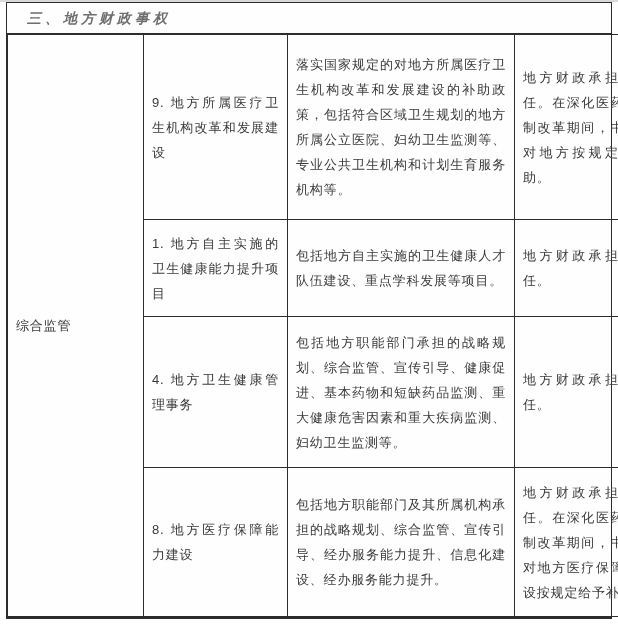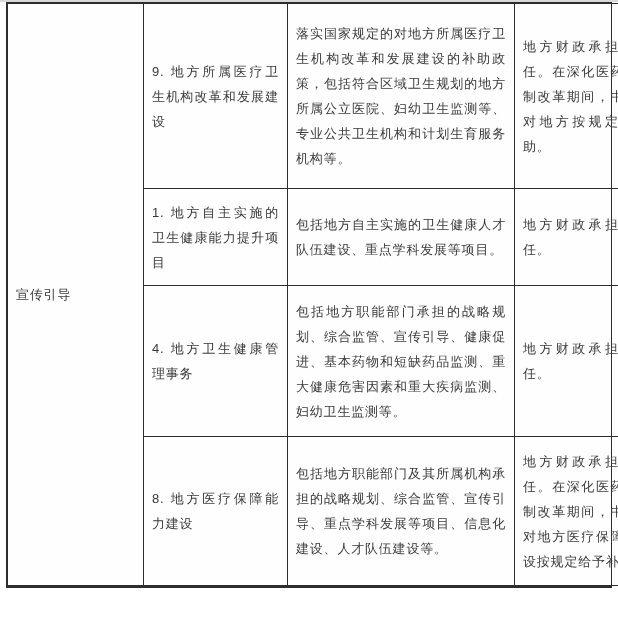--- a/index.html
+++ b/index.html
@@ -65,39 +65,40 @@
   tr.r3 { height: 151px; }
   tr.r4 { height: 149px; }
 </style>
 </head>
 <body>
 
 <div class="top-strip"></div>
 
 <div class="doc-box">
 
+  <div class="title-band">三、地方财政事权</div>
 
   <table class="fiscal">
     <tbody>
       <tr class="r1">
-        <td class="col-category" rowspan="4">宣传引导</td>
+        <td class="col-category" rowspan="4">综合监管</td>
         <td class="col-item">9. 地方所属医疗卫生机构改革和发展建设</td>
         <td class="col-desc">落实国家规定的对地方所属医疗卫生机构改革和发展建设的补助政策，包括符合区域卫生规划的地方所属公立医院、妇幼卫生监测等、专业公共卫生机构和计划生育服务机构等。</td>
         <td class="col-resp">地方财政承担支出责任。在深化医药卫生体制改革期间，中央财政对地方按规定给予补助。</td>
       </tr>
       <tr class="r2">
         <td class="col-item">1. 地方自主实施的卫生健康能力提升项目</td>
         <td class="col-desc">包括地方自主实施的卫生健康人才队伍建设、重点学科发展等项目。</td>
         <td class="col-resp">地方财政承担支出责任。</td>
       </tr>
       <tr class="r3">
         <td class="col-item">4. 地方卫生健康管理事务</td>
         <td class="col-desc">包括地方职能部门承担的战略规划、综合监管、宣传引导、健康促进、基本药物和短缺药品监测、重大健康危害因素和重大疾病监测、妇幼卫生监测等。</td>
         <td class="col-resp">地方财政承担支出责任。</td>
       </tr>
       <tr class="r4">
         <td class="col-item">8. 地方医疗保障能力建设</td>
-        <td class="col-desc">包括地方职能部门及其所属机构承担的战略规划、综合监管、宣传引导、重点学科发展等项目、信息化建设、人才队伍建设等。</td>
+        <td class="col-desc">包括地方职能部门及其所属机构承担的战略规划、综合监管、宣传引导、经办服务能力提升、信息化建设、经办服务能力提升。</td>
         <td class="col-resp">地方财政承担支出责任。在深化医药卫生体制改革期间，中央财政对地方医疗保障能力建设按规定给予补助。</td>
       </tr>
     </tbody>
   </table>
 </div>
 
 </body></html>

